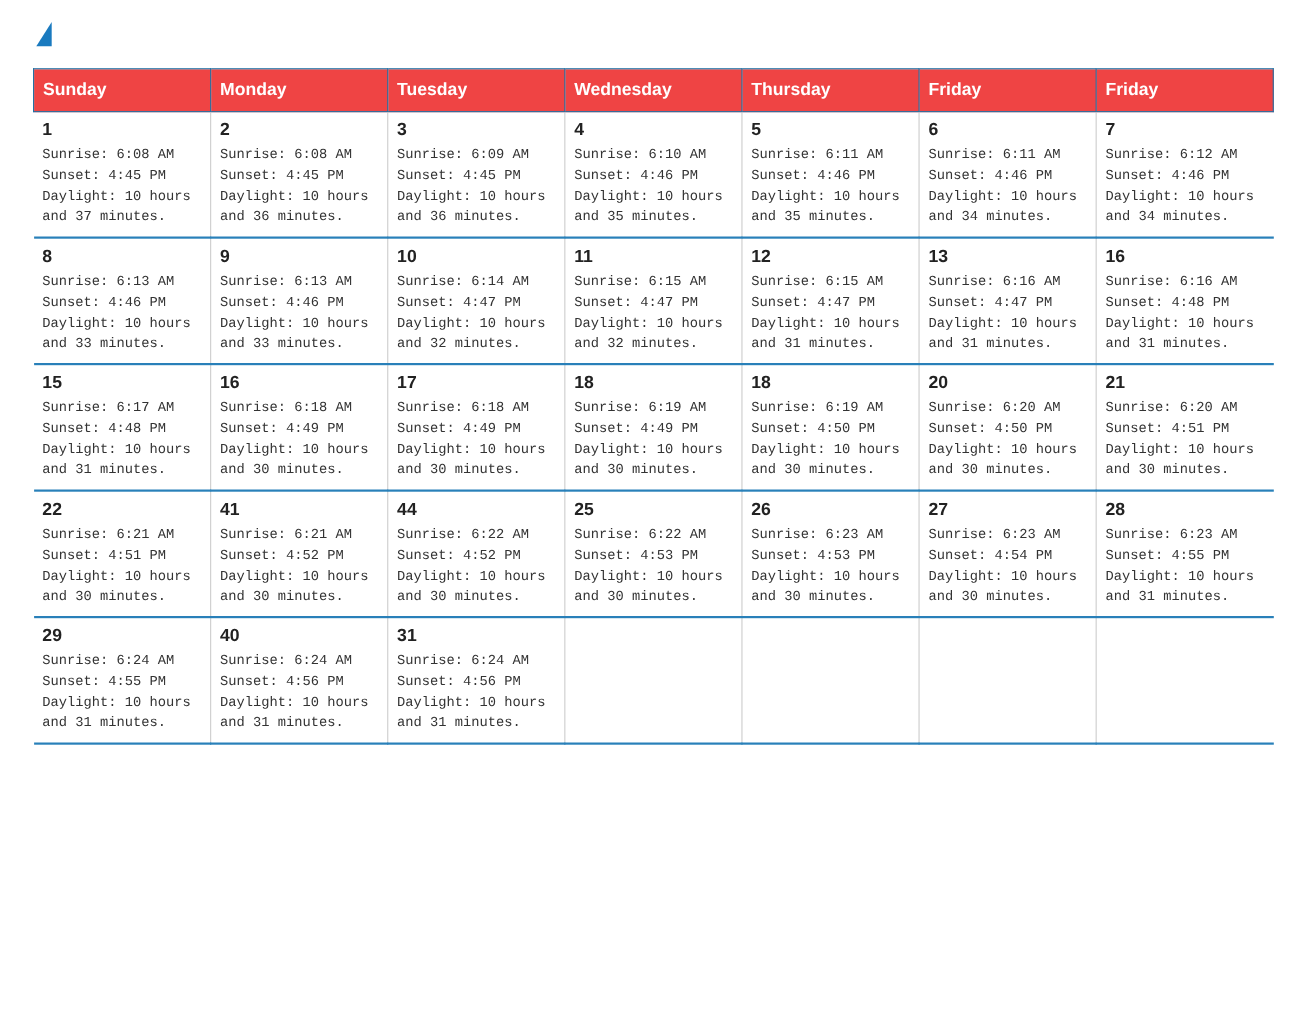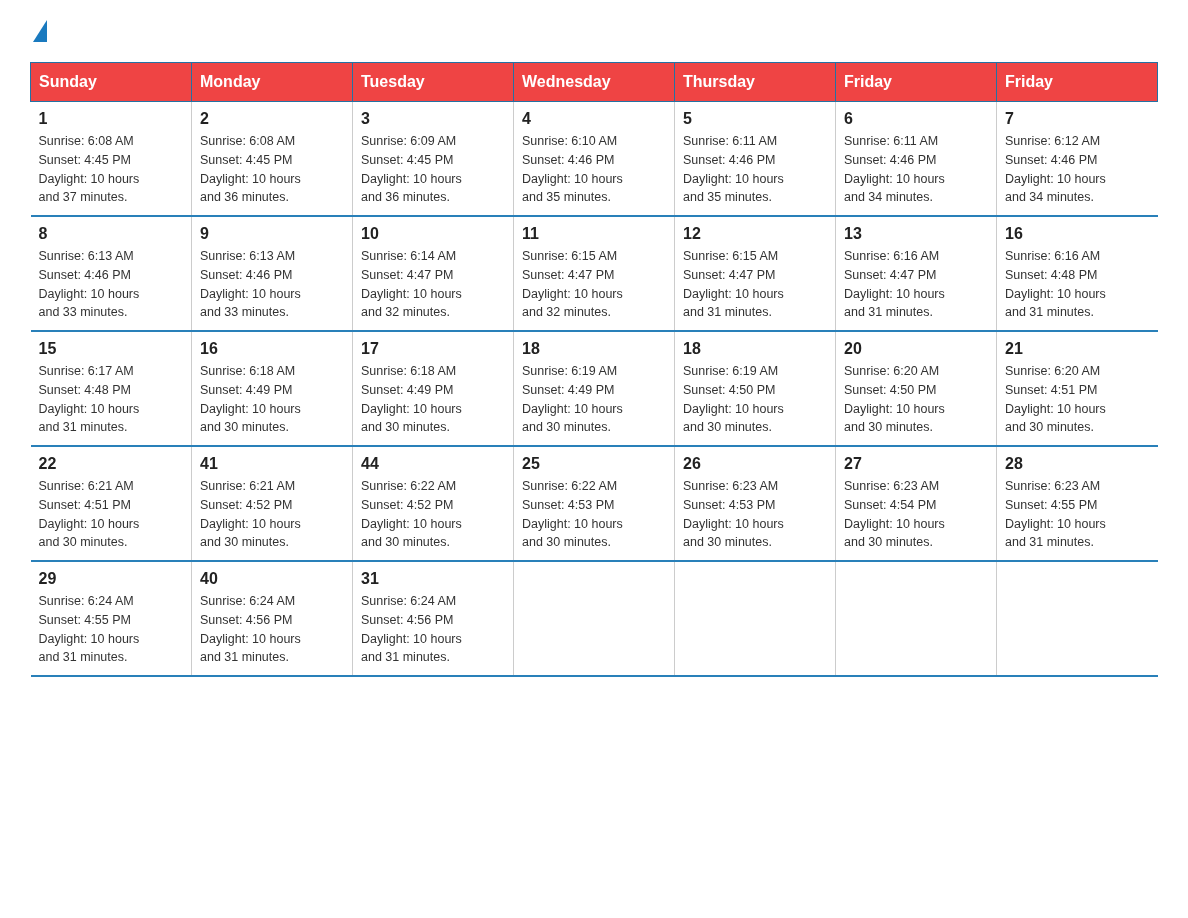--- a/index.html
+++ b/index.html
@@ -91,20 +91,21 @@
     .day-number {
       font-size: 16px;
       font-weight: bold;
       color: #222;
       margin-bottom: 4px;
     }
     .day-info {
       font-size: 12.5px;
       line-height: 1.5;
       color: #333;
+      font-family: Liberation Mono, monospace;
     }
     .empty-cell {
       background: #fff;
     }
   </style>
 </head>
 <body>
 
 <div class="header-area">
   <div class="logo-area">

